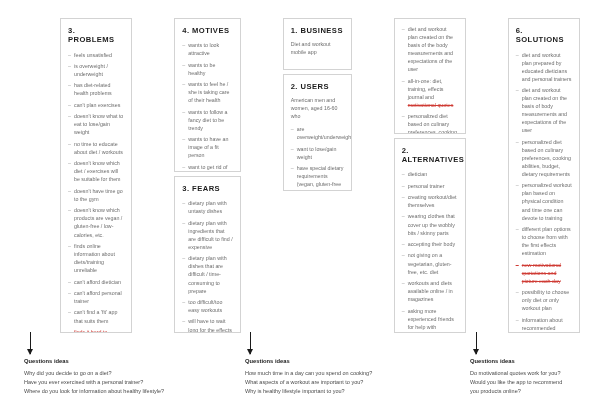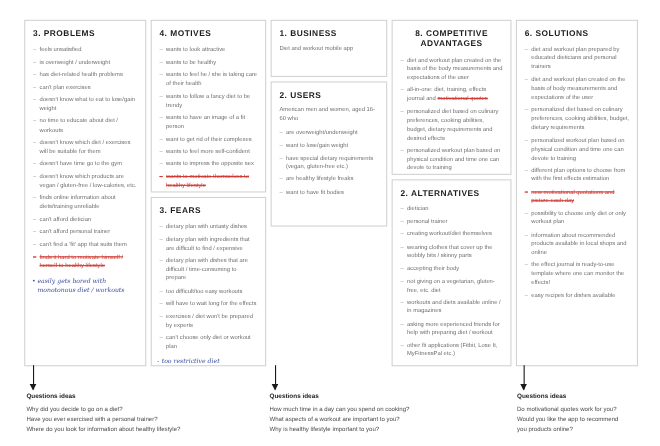--- a/index.html
+++ b/index.html
@@ -37,20 +37,21 @@
   .col-3 { width: 107px; }
   .col-4 { width: 110px; }
   .col-5 { width: 112px; align-items: flex-end; }
 
   .card {
     border: 1px solid #d3d3d3;
     background: #ffffff;
     padding: 6px 7px 7px 7px;
     box-sizing: border-box;
     overflow: hidden;
+    margin-left: 38px;
   }
   .card.grow { flex: 1 1 auto; }
 
   .card-title {
     font-size: 7.6px;
     font-weight: bold;
     letter-spacing: 0.45px;
     color: #1c1c1c;
     margin: 1px 0 6px 0;
     line-height: 1.22;
@@ -212,36 +213,35 @@
         </ul>
     <div class="hand nodot">too restrictive diet</div>
       </div>
   </div>
 
   <div class="col col-3">
     <div class="card" style="height:52px">
       <div class="card-title">1. BUSINESS</div>
       <p class="lead">Diet and workout mobile app</p>
     </div>
-    <div class="card" style="height:132px">
+    <div class="card" style="height:117px">
       <div class="card-title">2. USERS</div>
       <p class="lead">American men and women, aged 16-60 who</p>
       <ul class="items">
           <li>are overweight/underweight</li>
           <li>want to lose/gain weight</li>
           <li>have special dietary requirements (vegan, gluten-free etc.)</li>
           <li>are healthy lifestyle freaks</li>
           <li>want to have fit bodies</li>
         </ul>
     </div>
   </div>
 
   <div class="col col-4">
     <div class="card" style="height:145px">
-      <div class="card-title center">8. COMPETITIVE ADVANTAGES</div>
       <ul class="items">
           <li>diet and workout plan created on the basis of the body measurements and expectations of the user</li>
           <li>all-in-one: diet, training, effects journal and <span class="strike-frag">motivational quotes</span></li>
           <li>personalized diet based on culinary preferences, cooking abilities, budget, dietary requirements and desired effects</li>
           <li>personalized workout plan based on physical condition and time one can devote to training</li>
         </ul>
     </div>
     <div class="card grow">
       <div class="card-title">2. ALTERNATIVES</div>
       <ul class="items">

